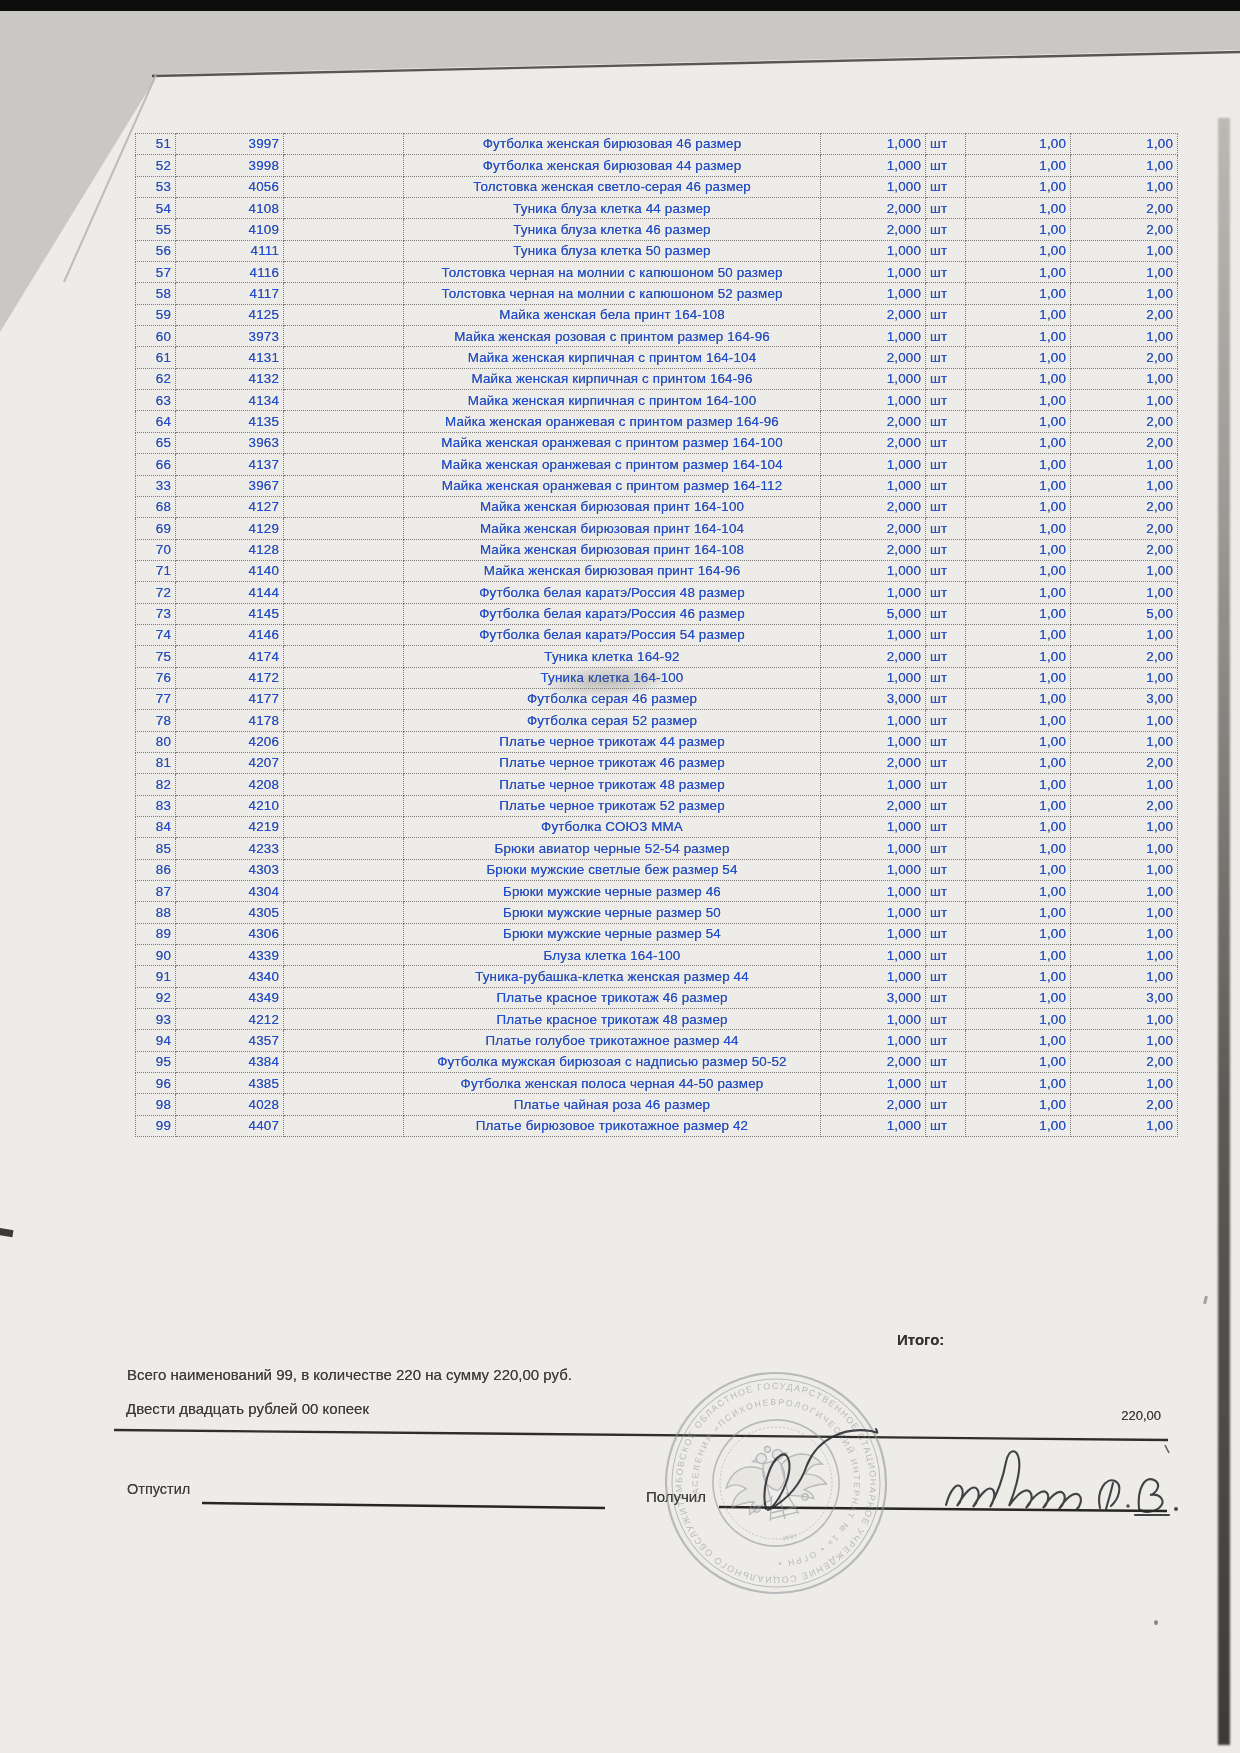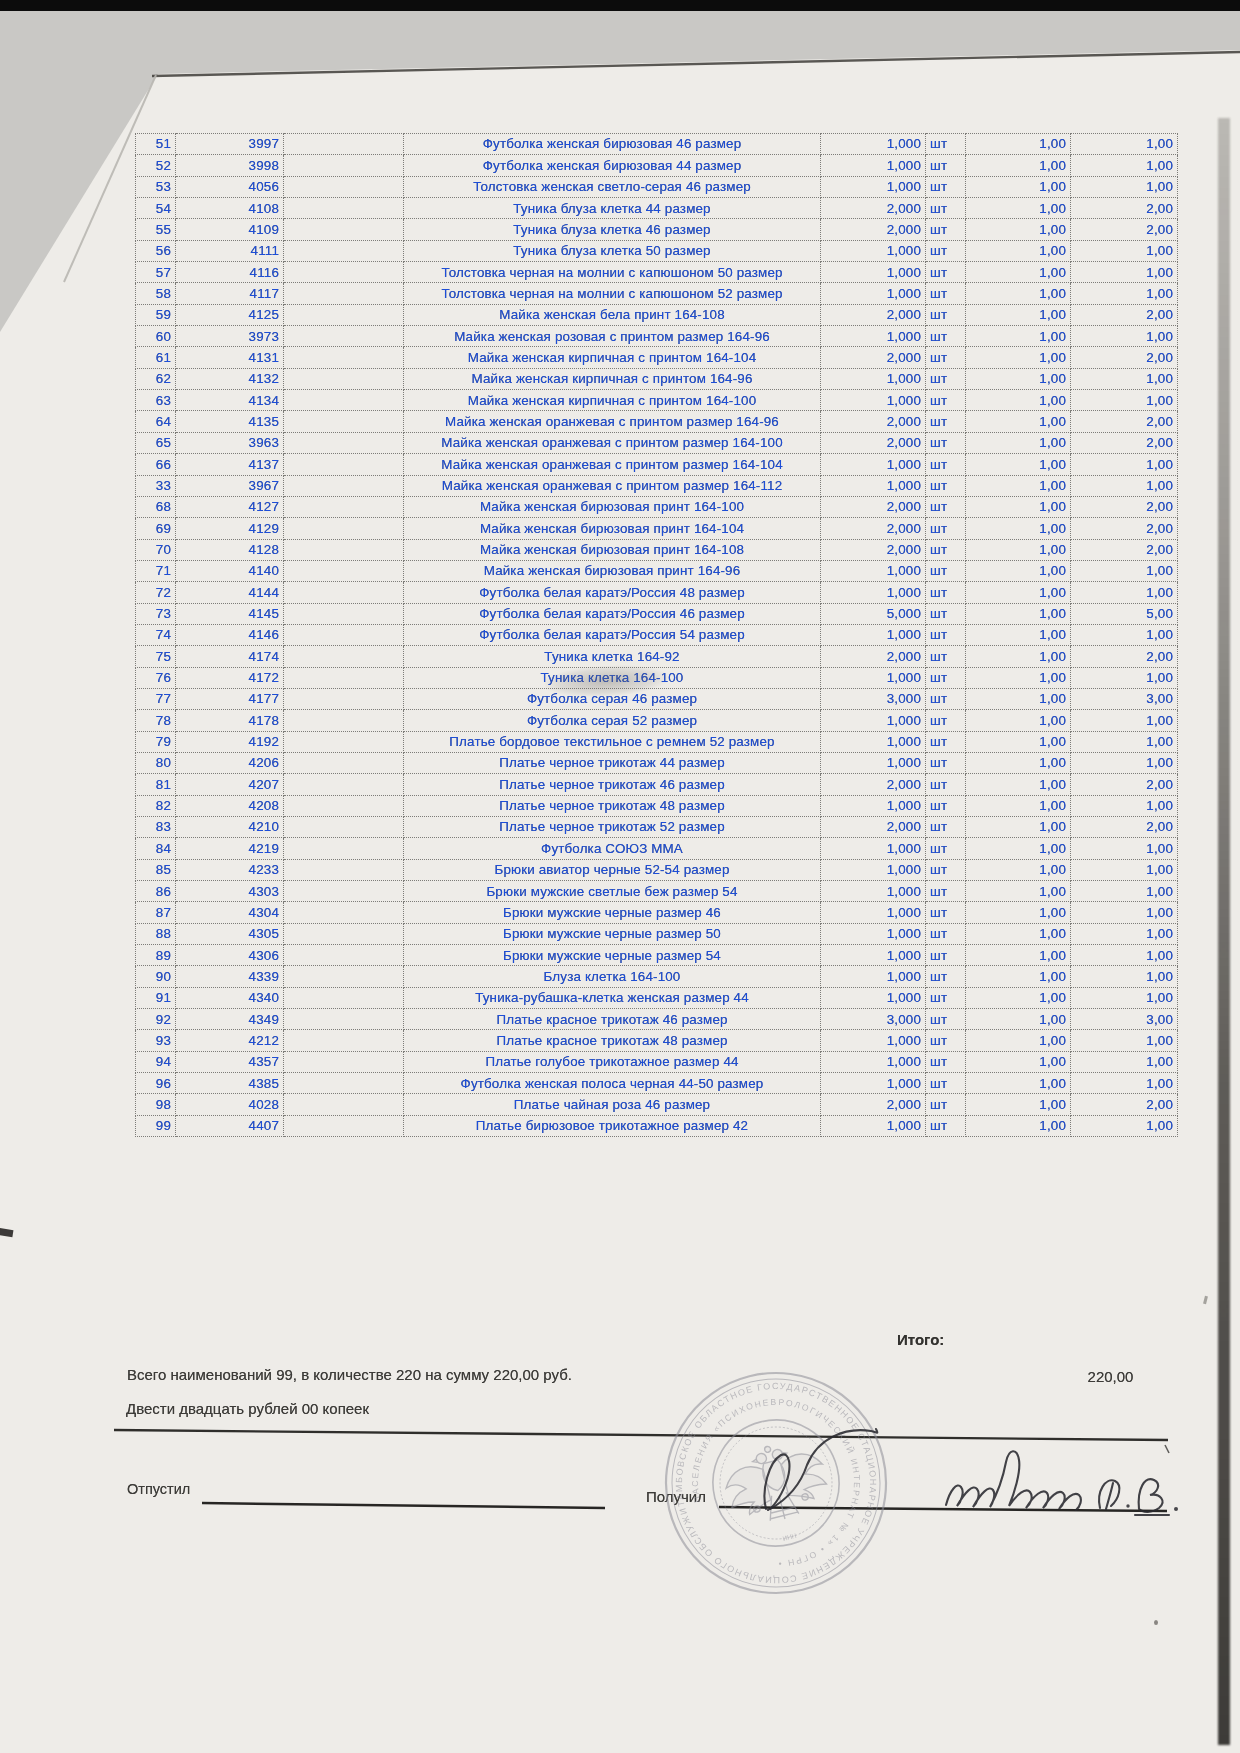--- a/index.html
+++ b/index.html
@@ -33,21 +33,21 @@
   }
   td.c-num{text-align:right;padding-right:7px;}
   td.c-code{text-align:right;padding-right:11px;}
   td.c-name{text-align:center;padding-left:5px;}
   td.c-qty{text-align:right;padding-right:6px;}
   td.c-unit{text-align:left;padding-left:3px;}
   td.c-price{text-align:right;padding-right:9px;}
   td.c-sum{text-align:right;padding-right:10px;}
   .txt{position:absolute;color:#3c3b38;text-shadow:0 0 .5px rgba(60,59,56,.75);white-space:nowrap;}
   .totals-label{left:897px;top:1331px;font-size:15px;font-weight:bold;color:#33322f;}
-  .totals-value{left:1060px;top:1368px;width:101px;text-align:center;font-size:15px;}
+  .totals-value{left:1060px;top:1408px;width:101px;text-align:right;font-size:13px;}
   .summary{left:127px;top:1366px;font-size:15px;}
   .words{left:126px;top:1400px;font-size:15px;}
   .released{left:127px;top:1481px;font-size:14.5px;}
   .received{left:646px;top:1488px;font-size:15px;}
   .sig-name{left:944px;top:1474px;font-size:22px;color:transparent;text-shadow:none;}
   
   .right-band{
     left:1218px;top:118px;width:12px;height:1627px;
     background:linear-gradient(to bottom,rgba(70,66,60,.30) 0%,rgba(55,52,47,.45) 25%,rgba(38,35,31,.72) 60%,rgba(30,28,25,.85) 100%);
     filter:blur(1px);
@@ -365,30 +365,20 @@
         <td class="c-num">78</td>
         <td class="c-code">4178</td>
         <td class="c-blank"></td>
         <td class="c-name">Футболка серая 52 размер</td>
         <td class="c-qty">1,000</td>
         <td class="c-unit">шт</td>
         <td class="c-price">1,00</td>
         <td class="c-sum">1,00</td>
       </tr>
       <tr>
-        <td class="c-num">79</td>
-        <td class="c-code">4192</td>
-        <td class="c-blank"></td>
-        <td class="c-name">Платье бордовое текстильное с ремнем 52 размер</td>
-        <td class="c-qty">1,000</td>
-        <td class="c-unit">шт</td>
-        <td class="c-price">1,00</td>
-        <td class="c-sum">1,00</td>
-      </tr>
-      <tr>
         <td class="c-num">80</td>
         <td class="c-code">4206</td>
         <td class="c-blank"></td>
         <td class="c-name">Платье черное трикотаж 44 размер</td>
         <td class="c-qty">1,000</td>
         <td class="c-unit">шт</td>
         <td class="c-price">1,00</td>
         <td class="c-sum">1,00</td>
       </tr>
       <tr>
@@ -523,20 +513,30 @@
       </tr>
       <tr>
         <td class="c-num">94</td>
         <td class="c-code">4357</td>
         <td class="c-blank"></td>
         <td class="c-name">Платье голубое трикотажное размер 44</td>
         <td class="c-qty">1,000</td>
         <td class="c-unit">шт</td>
         <td class="c-price">1,00</td>
         <td class="c-sum">1,00</td>
+      </tr>
+      <tr>
+        <td class="c-num">95</td>
+        <td class="c-code">4384</td>
+        <td class="c-blank"></td>
+        <td class="c-name">Футболка мужская бирюзоая с надписью размер 50-52</td>
+        <td class="c-qty">2,000</td>
+        <td class="c-unit">шт</td>
+        <td class="c-price">1,00</td>
+        <td class="c-sum">2,00</td>
       </tr>
       <tr>
         <td class="c-num">96</td>
         <td class="c-code">4385</td>
         <td class="c-blank"></td>
         <td class="c-name">Футболка женская полоса черная 44-50 размер</td>
         <td class="c-qty">1,000</td>
         <td class="c-unit">шт</td>
         <td class="c-price">1,00</td>
         <td class="c-sum">1,00</td>

